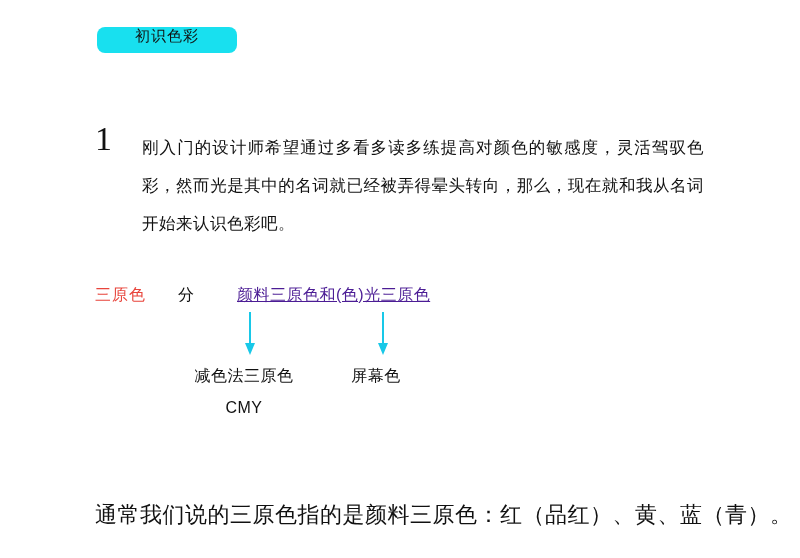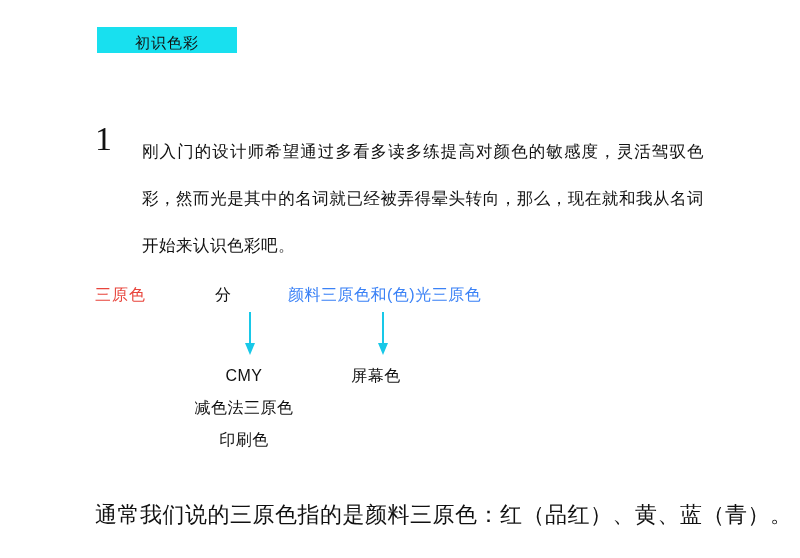--- a/index.html
+++ b/index.html
@@ -22,23 +22,23 @@
   }
 
   
   .title-badge {
     position: absolute;
     left: 97px;
     top: 27px;
     width: 140px;
     height: 26px;
     background: #18e0ef;
-    border-radius: 0;
+    border-radius: 8px;
     display: flex;
-    align-items: flex-end;
+    align-items: flex-start;
     justify-content: center;
   }
   .title-badge .title-text {
     font-size: 15px;
     color: #111111;
     letter-spacing: 1px;
     font-family: "Liberation Sans", sans-serif;
   }
 
   
@@ -50,48 +50,48 @@
     line-height: 34px;
     color: #111111;
     font-family: "Liberation Serif", serif;
   }
   .para {
     position: absolute;
     left: 142px;
     top: 128px;
     width: 562px;
     font-size: 16.5px;
-    line-height: 47px;
+    line-height: 38px;
     color: #111111;
     text-align: justify;
     letter-spacing: 0.5px;
   }
 
   
   .pc-row {
     position: absolute;
     left: 95px;
     top: 285px;
     display: flex;
     align-items: baseline;
     font-size: 16px;
-    gap: 37px;
   }
   .pc-label {
     color: #e8453c;
     letter-spacing: 1px;
   }
   .pc-sep {
     margin-left: 32px;
     color: #111111;
   }
   .pc-desc {
-    margin-left: 20px;
-    color: #3b82f6;
+    margin-left: 43px;
+    color: #4c1d95;
     letter-spacing: 0.5px;
+    text-decoration: underline;
   }
 
   
   .arrow {
     position: absolute;
     width: 14px;
     height: 44px;
   }
   .arrow svg { display: block; }
   .arrow-left { left: 243px; top: 312px; }
@@ -147,23 +147,22 @@
   </div>
 
   <div class="arrow arrow-right">
     <svg width="14" height="44" viewBox="0 0 14 44">
       <line x1="7" y1="0" x2="7" y2="34" stroke="#18c8e8" stroke-width="2"></line>
       <polygon points="7,43 2,31 12,31" fill="#18c8e8"></polygon>
     </svg>
   </div>
 
   <div class="col col-left">
+    <span class="cell">减色法三原色</span>
     <span class="cell">CMY</span>
-    <span class="cell">减色法三原色</span>
-    <span class="cell">印刷色</span>
   </div>
 
   <div class="col col-right">
     <span class="cell">屏幕色</span>
   </div>
 
   <div class="footer-line">通常我们说的三原色指的是颜料三原色：红（品红）、黄、蓝（青）。</div>
 
 </div>
 

